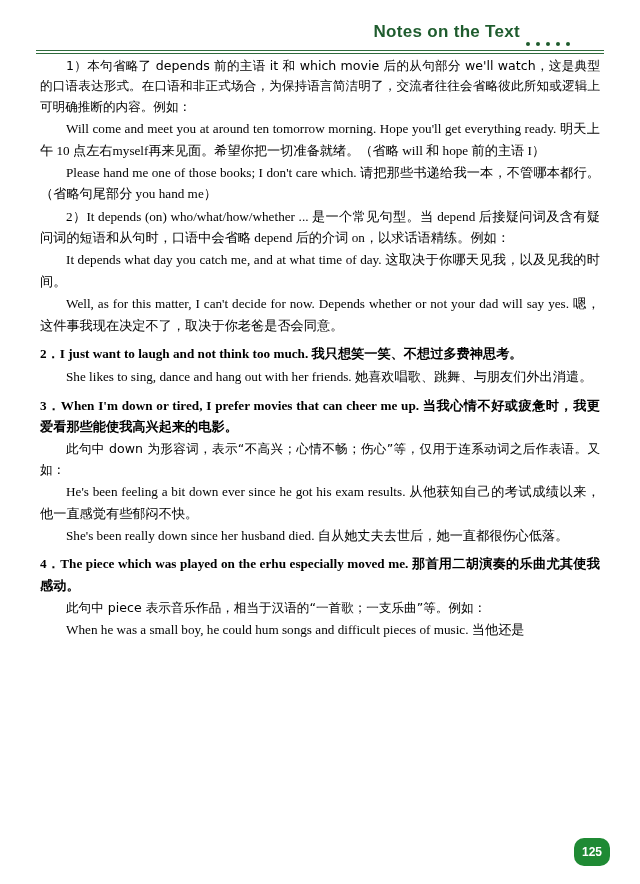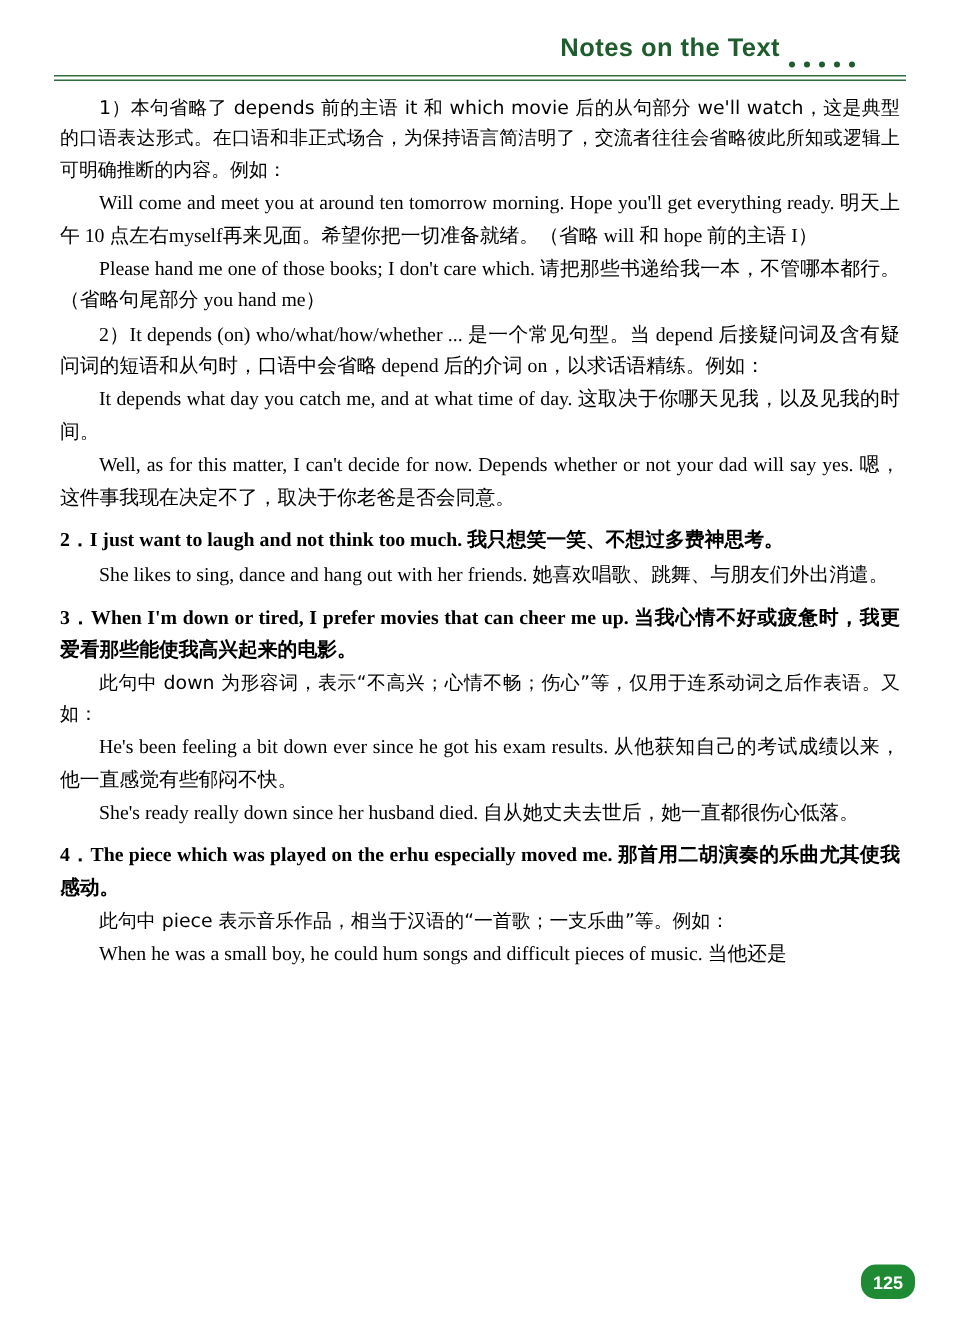--- a/index.html
+++ b/index.html
@@ -59,21 +59,21 @@
     right: 0;
     top: 40px;
     border-top: 1px solid #2f6b3c;
   }
   .header-rule.thin {
     top: 43px;
     border-top: 1px solid #2f6b3c;
   }
   
   .content {
-    margin: 6px 30px 0 30px;
+    margin: 0 30px 0 30px;
     font-size: 13.2px;
     line-height: 1.62;
     text-align: justify;
   }
   p {
     margin: 0 0 1px 0;
   }
   .indent {
     text-indent: 26px;
   }
@@ -89,21 +89,21 @@
   }
   .example {
     text-indent: 26px;
   }
   
   .page-number {
     position: absolute;
     right: 30px;
     bottom: 18px;
     width: 36px;
-    height: 23px;
+    height: 28px;
     border-radius: 10px;
     background: #1f8a34;
     color: #ffffff;
     font-family: "Liberation Sans", sans-serif;
     font-size: 12px;
     font-weight: bold;
     display: flex;
     align-items: center;
     justify-content: center;
   }
@@ -141,21 +141,21 @@
 
 
     <p class="example">She likes to sing, dance and hang out with her friends. 她喜欢唱歌、跳舞、与朋友们外出消遣。</p>
 
     <p class="hang">3．When I'm down or tired, I prefer movies that can cheer me up. 当我心情不好或疲惫时，我更爱看那些能使我高兴起来的电影。</p>
 
     <p class="indent zh">此句中 down 为形容词，表示“不高兴；心情不畅；伤心”等，仅用于连系动词之后作表语。又如：</p>
 
     <p class="example">He's been feeling a bit down ever since he got his exam results. 从他获知自己的考试成绩以来，他一直感觉有些郁闷不快。</p>
 
-    <p class="example">She's ready really down since her husband died. 自从她丈夫去世后，她一直都很伤心低落。</p>
+    <p class="example">She's been really down since her husband died. 自从她丈夫去世后，她一直都很伤心低落。</p>
 
     <p class="hang">4．The piece which was played on the erhu especially moved me. 那首用二胡演奏的乐曲尤其使我感动。</p>
 
     <p class="indent zh">此句中 piece 表示音乐作品，相当于汉语的“一首歌；一支乐曲”等。例如：</p>
 
     <p class="example">When he was a small boy, he could hum songs and difficult pieces of music. 当他还是</p>
 
   </div>
 
   <div class="page-number">125</div>

